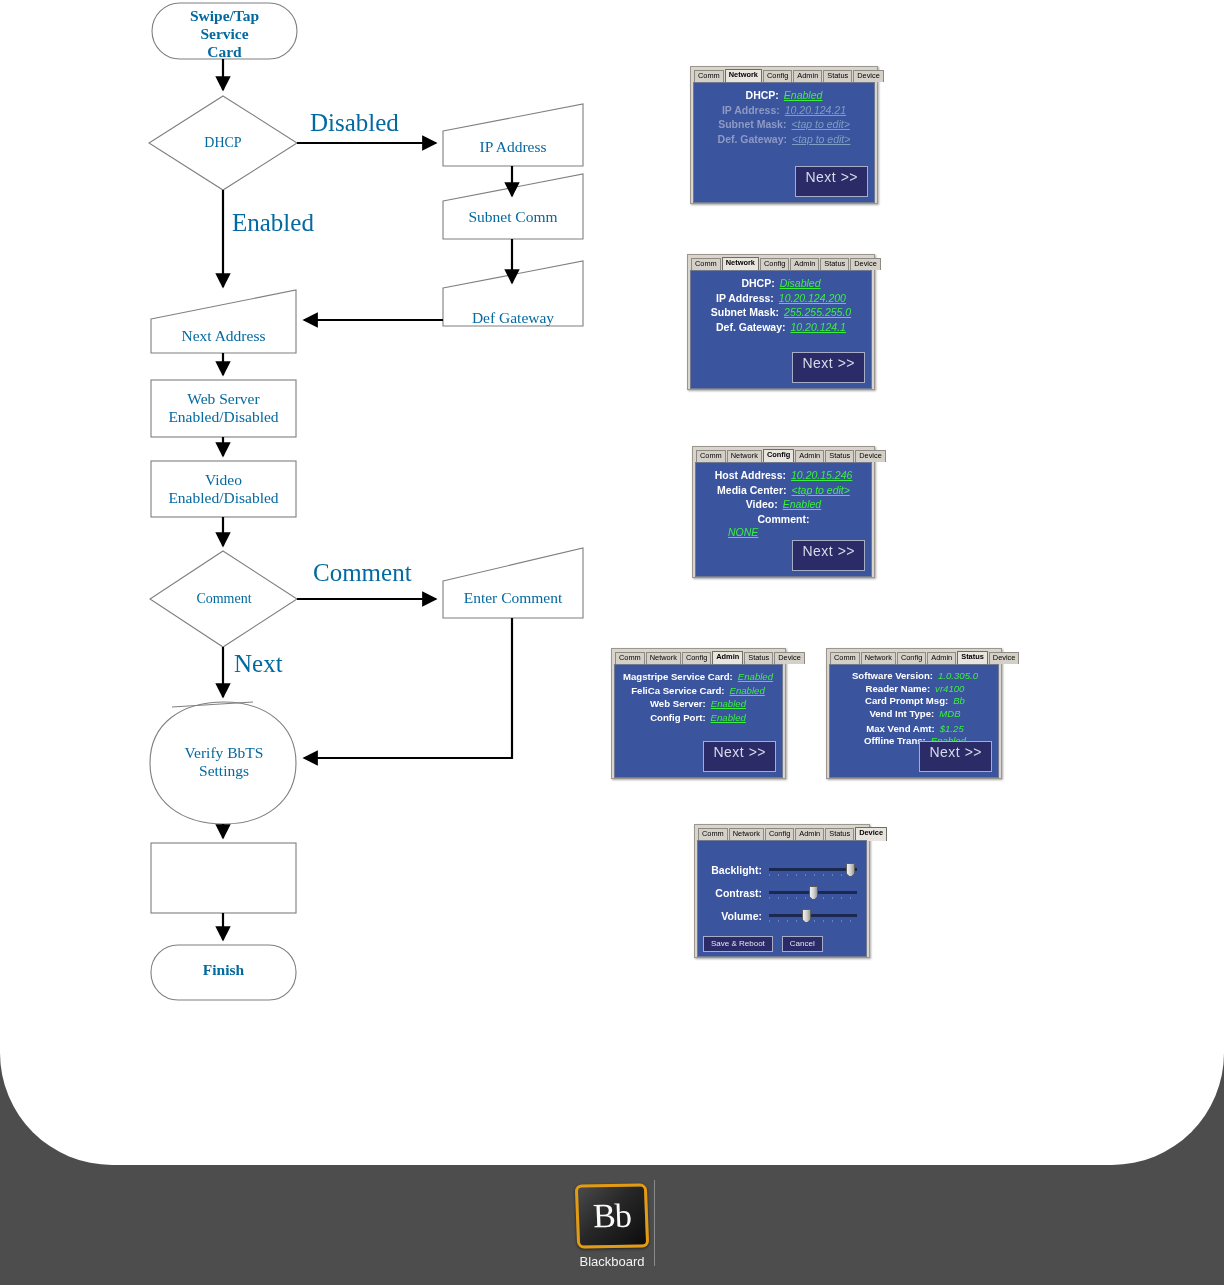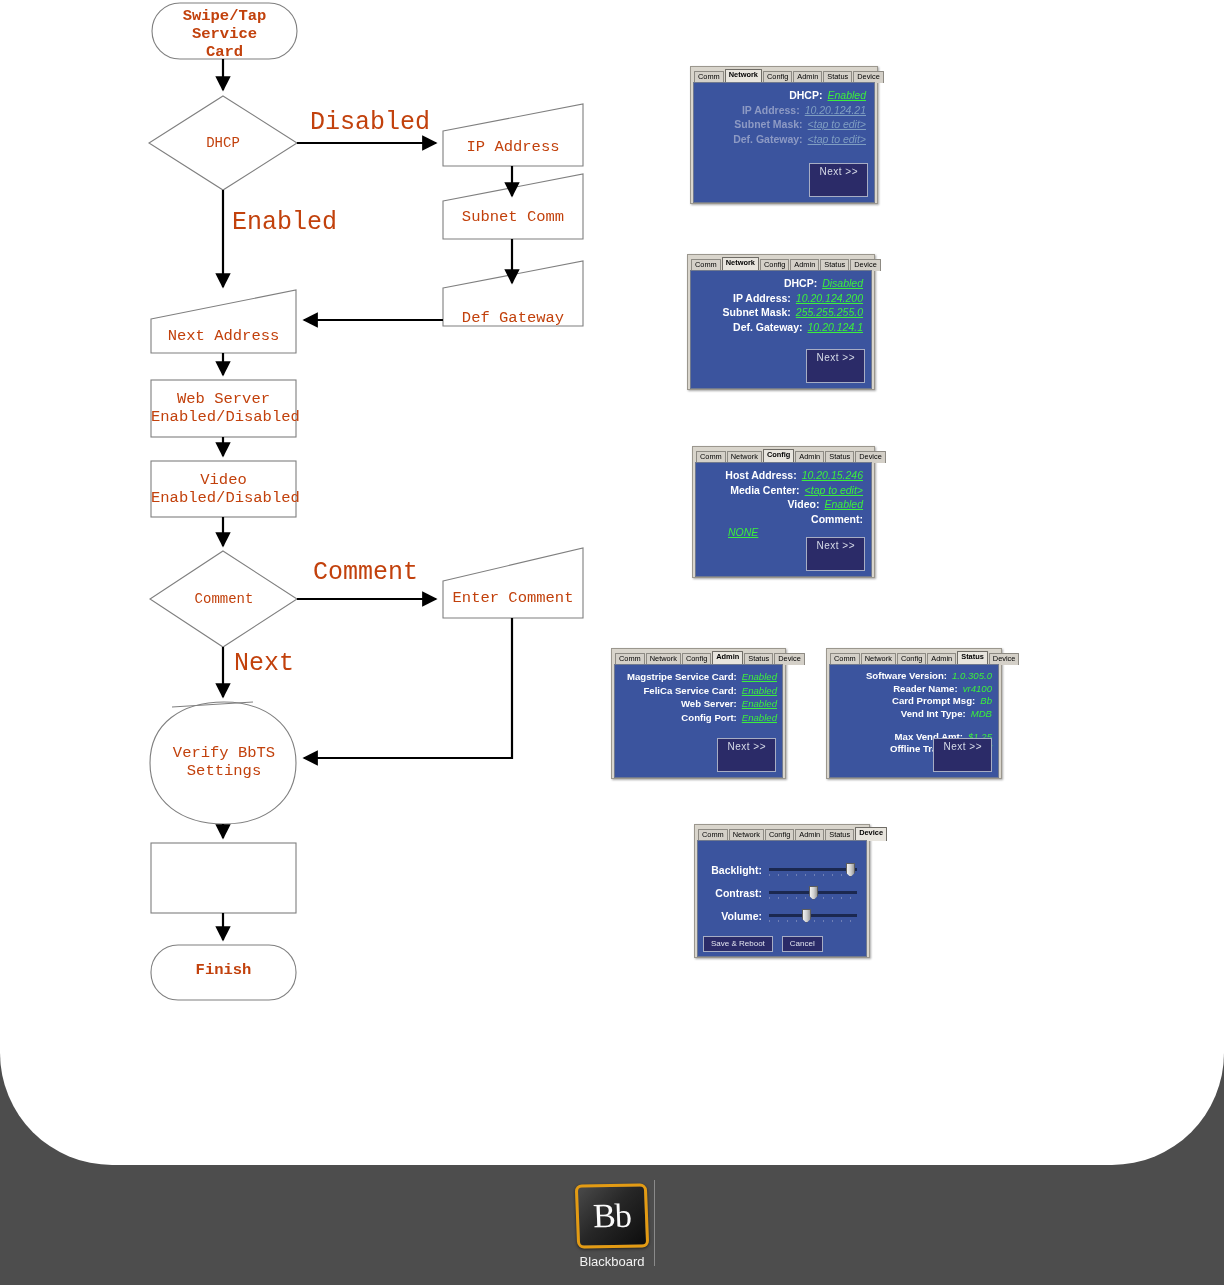--- a/index.html
+++ b/index.html
@@ -12,40 +12,40 @@
   
   #page-card{
     position:absolute;left:0;top:0;width:1224px;height:1165px;
     background:#ffffff;
     border-bottom-left-radius:112px;border-bottom-right-radius:112px;
   }
   
   #flow{position:absolute;left:0;top:0;width:640px;height:1020px;}
   #flow svg{display:block;}
   .fc-label{
-    position:absolute;text-align:center;color:#c2410c;
-    font-family:Liberation Mono, monospace;
+    position:absolute;text-align:center;color:#0369a1;
+    font-family:Liberation Serif, serif;
     line-height:1.17;white-space:pre-line;pointer-events:none;
   }
   .fc-node-text{font-size:15.5px;}
   .fc-node-text.bold{font-weight:bold;}
   .fc-edge-text{font-size:25px;}
   .fc-small{font-size:14px;}
 
   
   .screen{
     position:absolute;
     background:#d9d5cc;
     border:1px solid #9b978e;
     box-shadow:1px 1px 2px rgba(0,0,0,.35);
     padding:2px 2px 3px 2px;
     box-sizing:border-box;
   }
   .tabbar{
-    display:flex;align-items:center;height:13px;gap:1px;
+    display:flex;align-items:flex-start;height:13px;gap:1px;
     padding-left:1px;
   }
   .tab{
     font-size:7.4px;line-height:10px;
     font-family:"Liberation Sans", sans-serif;
     color:#000;background:#d4d0c8;
     border:1px solid #8d8a83;border-bottom:none;
     padding:0 3px 1px 3px;
     white-space:nowrap;
     border-top-left-radius:1px;border-top-right-radius:1px;
@@ -58,42 +58,42 @@
     font-weight:bold;
   }
   .lcd{
     background:#3b549e;
     border:1px solid #70798f;
     box-sizing:border-box;
     position:relative;
     padding:6px 8px 0 8px;
   }
   .row{
-    display:flex;align-items:baseline;justify-content:flex-end;
+    display:flex;align-items:baseline;justify-content:center;
     gap:5px;margin-bottom:2.5px;
   }
   .row .k{
     color:#ffffff;font-weight:bold;font-size:10.5px;text-align:right;
     white-space:nowrap;
   }
   .row .v{
     color:#3bf03b;font-style:italic;font-size:10.5px;
     text-decoration:underline;white-space:nowrap;
   }
   .row.dim .k{color:#8d9ac4;}
   .row.dim .v{color:#7f9ec2;}
   .cmt-val{
     color:#3bf03b;font-style:italic;font-size:10.5px;
     text-decoration:underline;text-align:left;margin-top:-1px;margin-left:24px;
   }
   .btn-next{
     position:absolute;right:6px;bottom:5px;
     background:#2b2b68;border:1px solid #a7adc4;
-    color:#d7dbe8;font-size:10px;
-    padding:2px 9px 19px 9px;letter-spacing:.5px;
+    color:#d7dbe8;font-size:14px;
+    padding:2px 9px 11px 9px;letter-spacing:.5px;
     box-sizing:border-box;
   }
   .btn-bar{
     position:absolute;left:5px;bottom:4px;display:flex;gap:9px;
   }
   .btn-flat{
     background:#2b2b68;border:1px solid #a7adc4;
     color:#e2e4ef;font-size:8px;padding:2px 7px 3px 7px;
     white-space:nowrap;
   }
@@ -361,21 +361,21 @@
         <span class="v" style="font-size:9.6px;text-decoration:none">1.0.305.0</span>
       </div>
       <div class="row" style="margin-bottom:1.5px">
         <span class="k" style="font-size:9.6px">Reader Name:</span>
         <span class="v" style="font-size:9.6px;text-decoration:none">vr4100</span>
       </div>
       <div class="row" style="margin-bottom:1.5px">
         <span class="k" style="font-size:9.6px">Card Prompt Msg:</span>
         <span class="v" style="font-size:9.6px;text-decoration:none">Bb</span>
       </div>
-      <div class="row" style="margin-bottom:12px">
+      <div class="row" style="margin-bottom:4px">
         <span class="k" style="font-size:9.6px">Vend Int Type:</span>
         <span class="v" style="font-size:9.6px;text-decoration:none">MDB</span>
       </div>
       <div class="row" style="margin-bottom:1.5px">
         <span class="k" style="font-size:9.6px">Max Vend Amt:</span>
         <span class="v" style="font-size:9.6px;text-decoration:none">$1.25</span>
       </div>
       <div class="row" style="margin-bottom:1.5px">
         <span class="k" style="font-size:9.6px">Offline Trans:</span>
         <span class="v" style="font-size:9.6px;text-decoration:none">Enabled</span>

